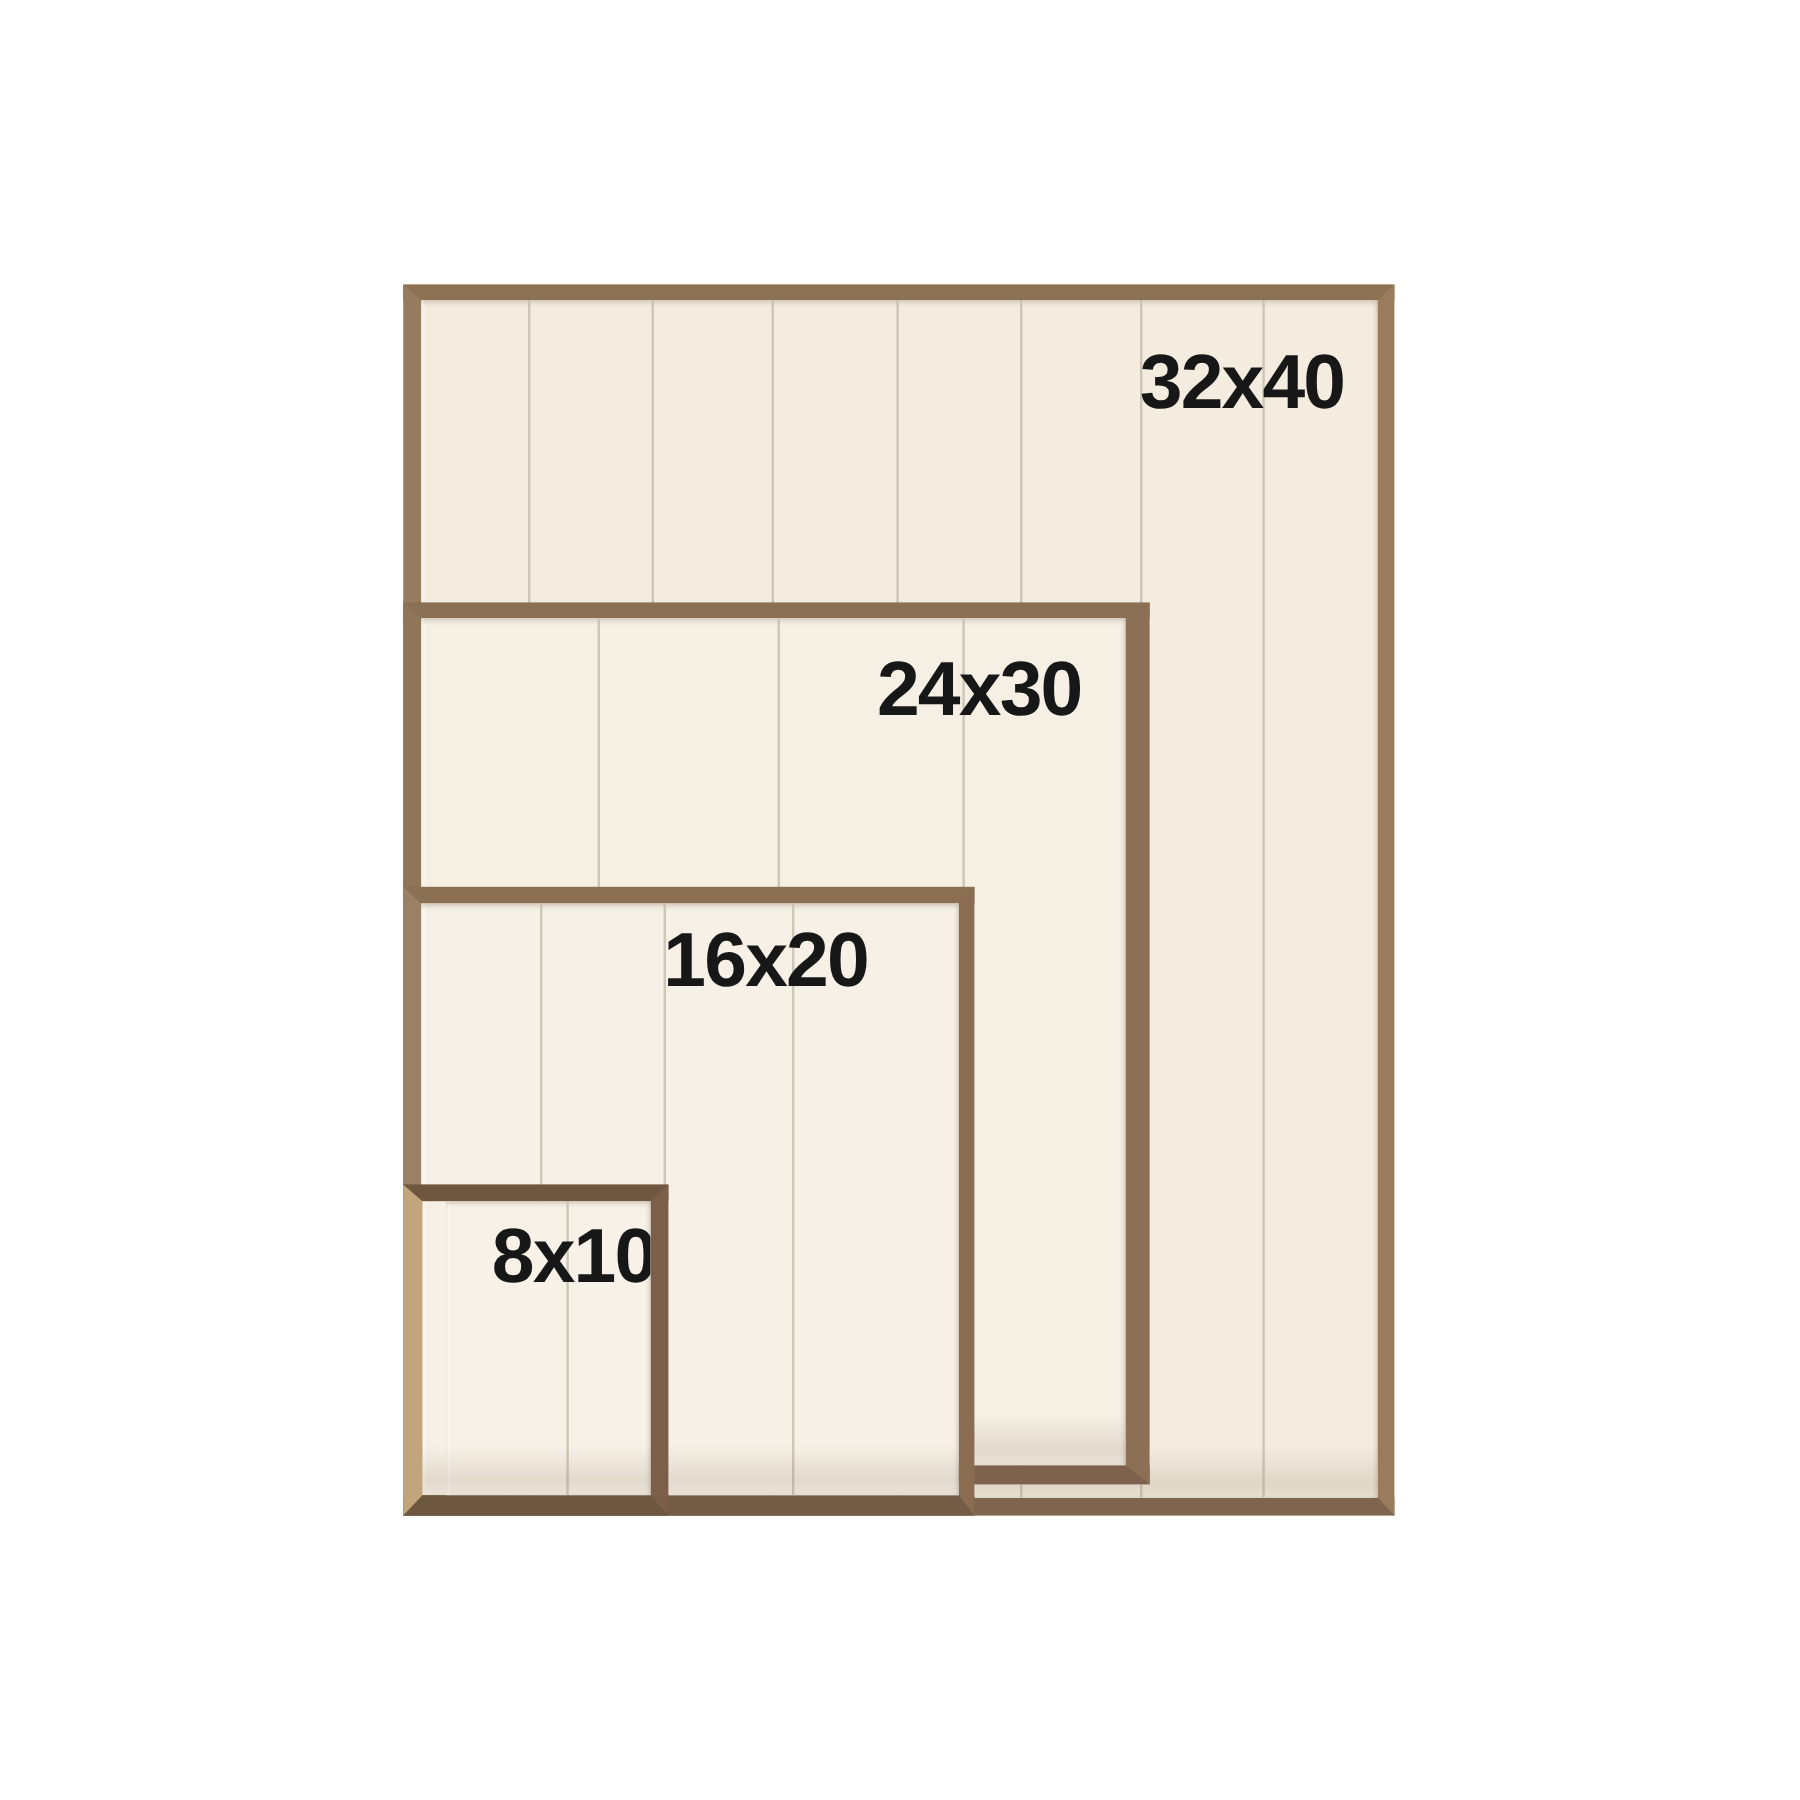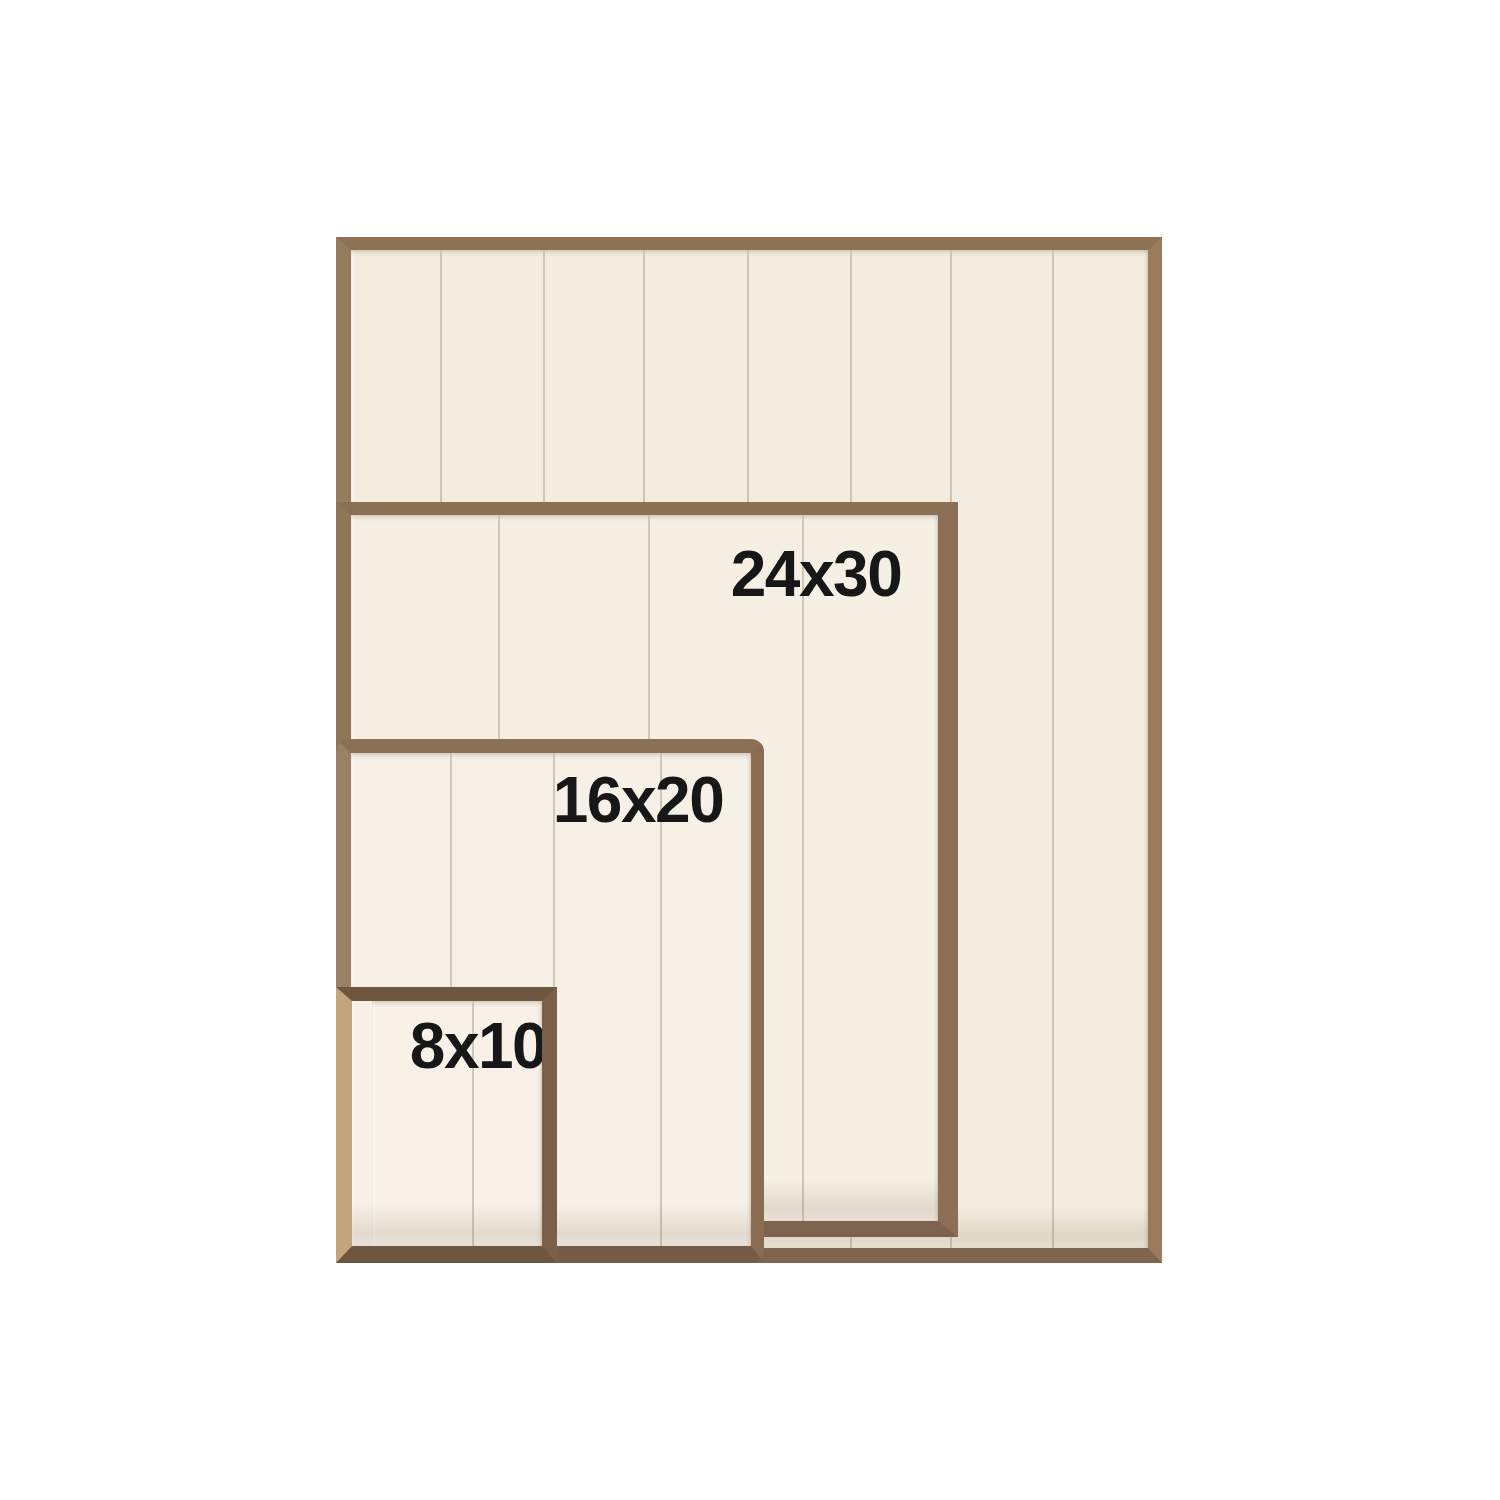--- a/index.html
+++ b/index.html
@@ -72,32 +72,33 @@
       <div class="frame" style="left: 336px; top: 237px; width: 826px; height: 1026px; border-width: 13px 14px 15px 15px; border-color: rgb(140, 113, 82) rgb(154, 124, 92) rgb(127, 101, 78) rgb(150, 123, 94);">
         <div class="interior" style="background: rgb(243, 236, 223);">
           <div class="plank-line" style="left: 89px;"></div>
           <div class="plank-line" style="left: 192px;"></div>
           <div class="plank-line" style="left: 292px;"></div>
           <div class="plank-line" style="left: 396px;"></div>
           <div class="plank-line" style="left: 499px;"></div>
           <div class="plank-line" style="left: 599px;"></div>
           <div class="plank-line" style="left: 701px;"></div>
           <div class="floor-shadow"></div>
+          <div class="size-label" style="left: 684px; top: 68px;">32x40</div>
         </div>
       </div>
       <div class="frame" style="left: 336px; top: 502px; width: 622px; height: 735px; border-width: 13px 20px 16px 15px; border-color: rgb(138, 112, 84) rgb(140, 111, 84) rgb(125, 99, 77) rgb(143, 118, 89);">
         <div class="interior" style="background: rgb(245, 239, 228);">
           <div class="plank-line" style="left: 147px;"></div>
           <div class="plank-line" style="left: 297px;"></div>
           <div class="plank-line" style="left: 451px;"></div>
           <div class="floor-shadow"></div>
           <div class="size-label" style="left: 465px; top: 59px;">24x30</div>
         </div>
       </div>
-      <div class="frame" style="left: 336px; top: 739px; width: 428px; height: 524px; border-width: 14px 13px 17px 15px; border-color: rgb(140, 112, 83) rgb(138, 108, 81) rgb(116, 92, 70) rgb(154, 129, 102); border-radius: 13px;">
+      <div class="frame" style="left: 336px; top: 739px; width: 476px; height: 524px; border-width: 14px 13px 17px 15px; border-color: rgb(140, 112, 83) rgb(138, 108, 81) rgb(116, 92, 70) rgb(154, 129, 102);">
         <div class="interior" style="background: rgb(246, 240, 230);">
           <div class="plank-line" style="left: 99px;"></div>
           <div class="plank-line" style="left: 202px;"></div>
           <div class="plank-line" style="left: 309px;"></div>
           <div class="floor-shadow"></div>
           <div class="size-label" style="left: 287px; top: 47px;">16x20</div>
         </div>
       </div>
       <div class="frame" style="left: 336px; top: 987px; width: 221px; height: 276px; border-width: 14px 15px 17px 16px; border-color: rgb(111, 86, 63) rgb(123, 95, 72) rgb(110, 87, 63) rgb(195, 165, 124);">
         <div class="interior" style="background: rgb(247, 241, 231); margin-left: 20px;">

